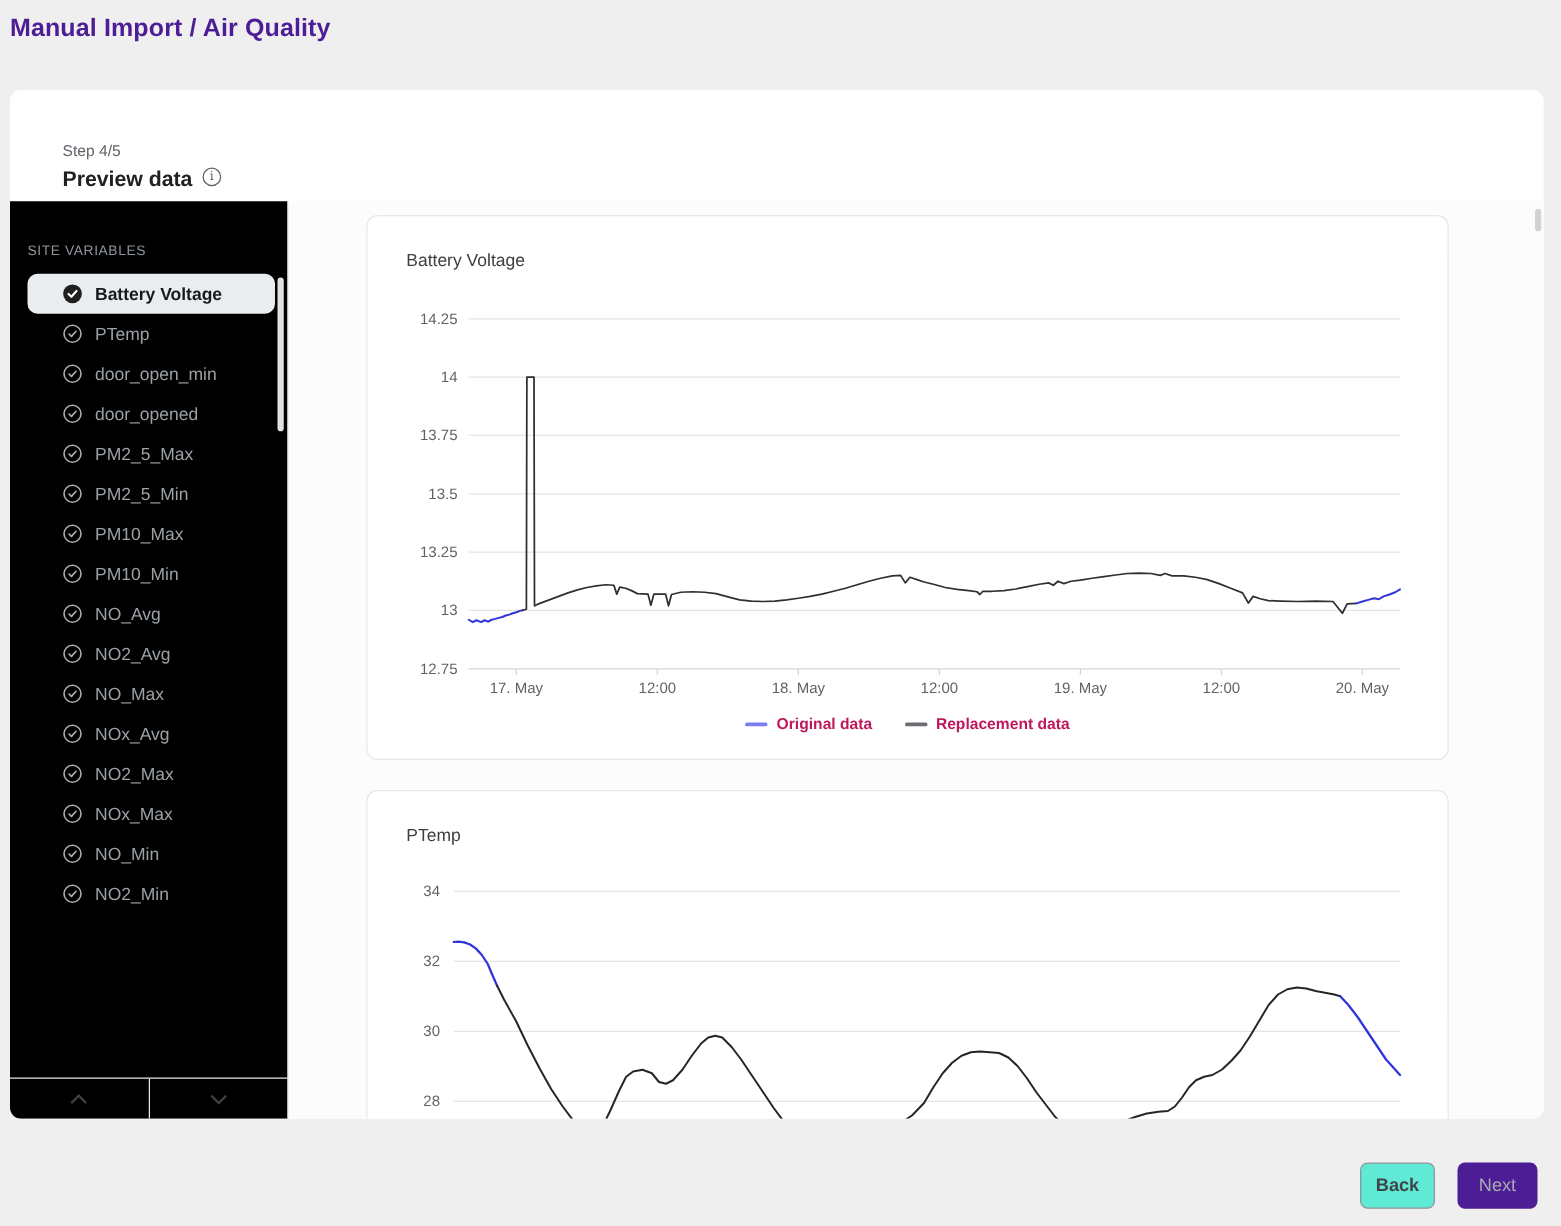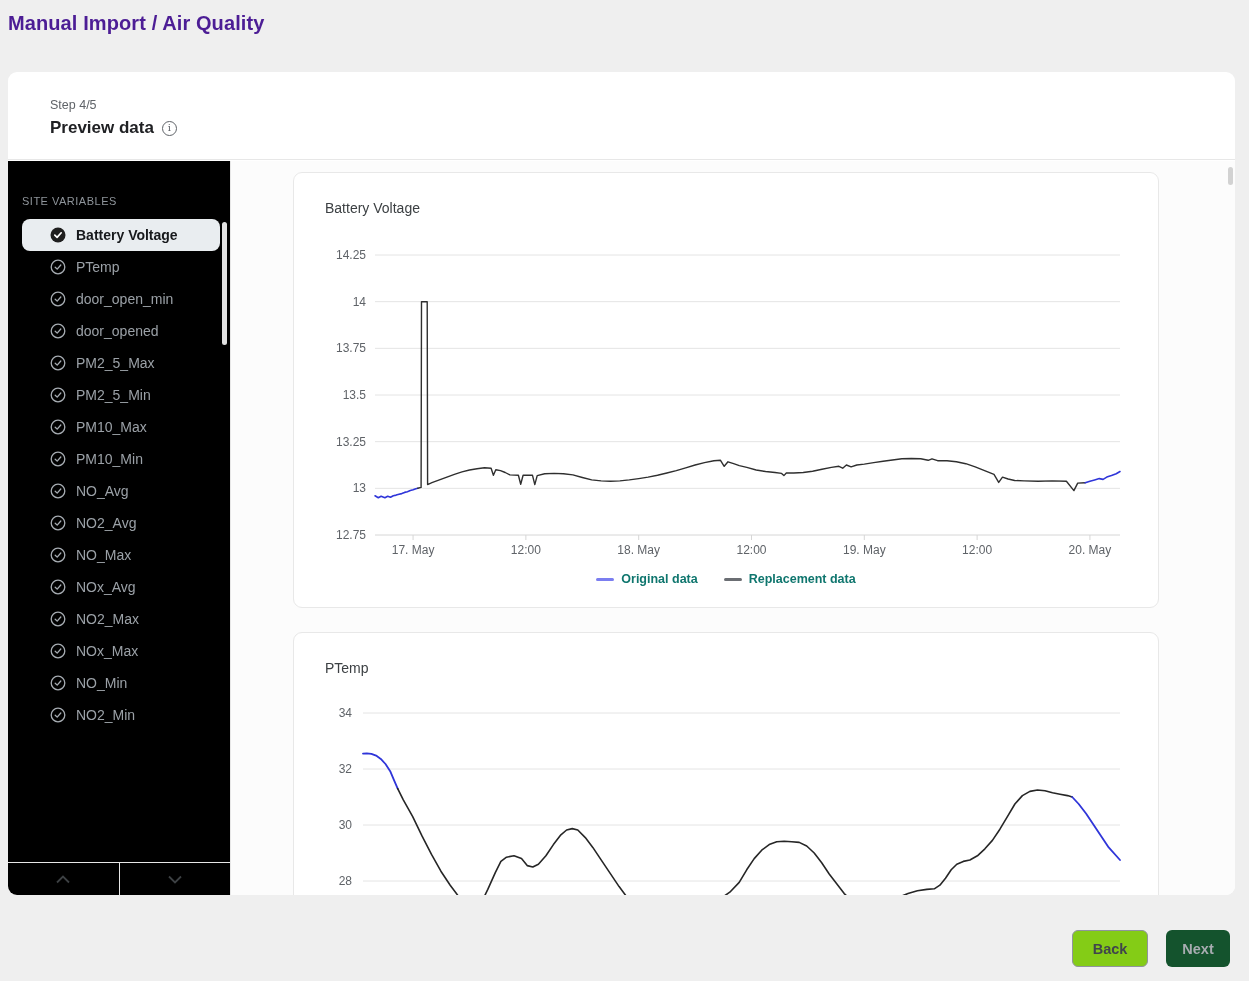--- a/index.html
+++ b/index.html
@@ -2,23 +2,23 @@
 <html><head>
 <meta charset="utf-8">
 <style>
   * { margin:0; padding:0; box-sizing:border-box; }
   html,body { width:1249px; height:981px; overflow:hidden; background:#efefef;
     font-family:"Liberation Sans", sans-serif; }
   .page-title { position:absolute; left:8px; top:12px; font-size:20px; font-weight:700;
     color:#4c1d95; letter-spacing:0.1px; }
   .card { position:absolute; left:8px; top:72px; width:1227px; height:823px;
     background:#ffffff; border-radius:9px; overflow:hidden; }
-  .card-header { position:relative; height:88px; border-bottom:1px solid #e7e7e7; }
+  .card-header { position:relative; height:88px; border-bottom:1px solid #e7e7e7;margin-top:16px; }
   .step-label { position:absolute; left:42px; top:26px; font-size:12.5px; color:#5f6368; }
-  .preview-row { position:absolute; left:42px; top:46px; display:flex; align-items:center; gap:8px; }
+  .preview-row { position:absolute; left:42px; top:46px; display:flex; gap:8px; }
   .preview-title { font-size:17px; font-weight:700; color:#202124; }
   .info-icon { width:15px; height:15px; border:1px solid #5f6368; border-radius:50%;
     display:inline-flex; align-items:center; justify-content:center;
     font-family:"DejaVu Serif", serif; font-size:10px; color:#5f6368; line-height:1; cursor:pointer; }
   .card-body { position:absolute; top:89px; left:0; right:0; bottom:0; }
   
   .sidebar { position:absolute; left:0; top:0; bottom:0; width:222px; background:#000000; }
   .sidebar-header { position:absolute; left:14px; top:34px; font-size:11px; color:#8f959b;
     letter-spacing:0.5px; }
   .side-list { position:absolute; left:14px; top:58px; right:10px; }
@@ -37,29 +37,29 @@
   .main { position:absolute; left:223px; top:0; right:0; bottom:0; background:#fcfcfc; overflow:hidden; }
   .charts { position:absolute; left:62px; top:11px; }
   .chart-card { width:866px; height:436px; background:#fff; border:1px solid #e8e8e8;
     border-radius:9px; position:relative; margin-bottom:24px; }
   .chart-title { position:absolute; left:31px; top:27px; font-size:14px; color:#3c4043; }
   .plot { position:absolute; left:0; }
   .legend { position:absolute; left:0; right:0; top:399px; display:flex; justify-content:center;
     gap:26px; }
   .legend-item { display:flex; align-items:center; gap:7px; cursor:pointer; }
   .legend-swatch { width:18px; height:3px; border-radius:2px; }
-  .legend-label { font-size:12.5px; font-weight:700; color:#0f766e; }
+  .legend-label { font-size:12.5px; font-weight:700; color:#be185d; }
   .main-scroll { position:absolute; right:2px; top:6px; width:5px; height:18px;
     background:#d2d2d2; border-radius:3px; cursor:pointer; }
   
   .footer { position:absolute; right:19px; top:930px; display:flex; gap:18px; }
   .btn { height:37px; border-radius:6px; font-size:14.5px; font-family:"Liberation Sans",sans-serif;
     display:flex; align-items:center; justify-content:center; cursor:pointer; }
-  .btn-back { width:76px; background:#84cc16; border:1px solid #8f949c; color:#40454c; font-weight:600; }
-  .btn-next { width:64px; background:#14532d; border:none; color:#a8acb1; font-weight:700; }
+  .btn-back { width:60px; background:#5eead4; border:1px solid #8f949c; color:#40454c; font-weight:600; }
+  .btn-next { width:64px; background:#4c1d95; border:none; color:#a8acb1; font-weight:400; }
 </style>
 </head>
 <body>
 
 <div class="page-title">Manual Import / Air Quality</div>
 
 <div class="card">
   <div class="card-header">
     <div class="step-label">Step 4/5</div>
     <div class="preview-row">

